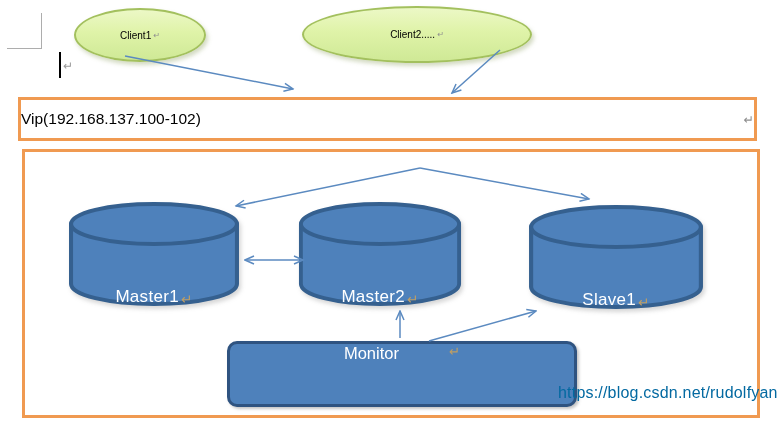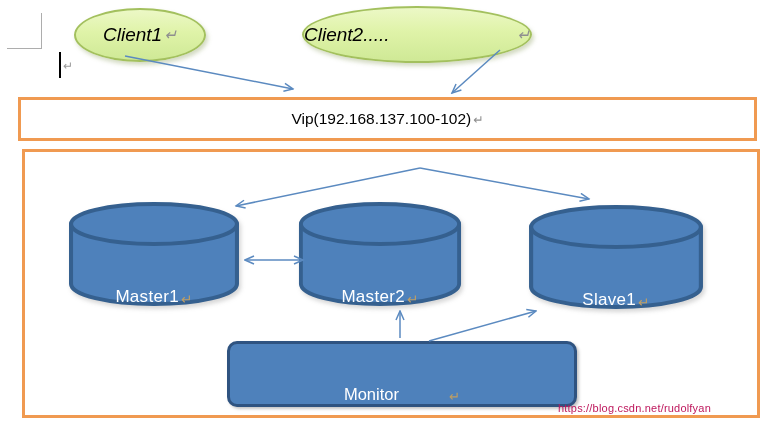--- a/index.html
+++ b/index.html
@@ -10,54 +10,54 @@
   .corner-mark{position:absolute;left:7px;top:13px;width:34px;height:35px;
                border-right:1px solid #adadad;border-bottom:1px solid #adadad;}
   .caret{position:absolute;left:59px;top:52px;width:2px;height:26px;background:#000;}
   .caret-pmark{position:absolute;left:63px;top:60px;font-size:12px;color:#9a9a9a;line-height:1;}
 
   
   .client{position:absolute;border-radius:50%;
           background:linear-gradient(180deg,#ecf8c6 0%,#dff3a8 45%,#cfe996 100%);
           border:2px solid #a3c05e;box-shadow:2px 3px 4px rgba(130,150,80,.35);
           display:flex;align-items:center;justify-content:center;
-          font-size:19px;color:#000;z-index:2;font-style:italic;}
+          font-size:10px;color:#000;z-index:2;}
   #client1{left:74px;top:8px;width:128px;height:50px;}
-  #client2{left:302px;top:6px;width:226px;height:53px;justify-content:space-between;}
+  #client2{left:302px;top:6px;width:226px;height:53px;}
 
   
   .obox{position:absolute;border:3px solid #f09a51;background:#fff;z-index:1;}
-  #vipBox{left:18px;top:97px;width:733px;height:38px;display:flex;align-items:center;justify-content:center;
+  #vipBox{left:18px;top:97px;width:733px;height:38px;display:flex;align-items:center;justify-content:space-between;
           font-size:15.5px;color:#000;}
   #clusterBox{left:22px;top:149px;width:732px;height:263px;background:transparent;}
 
   
   .cyl{position:absolute;z-index:2;filter:drop-shadow(2px 3px 2px rgba(90,90,90,.25));}
   .cyl svg{position:absolute;left:0;top:0;width:100%;height:100%;}
   .cyl-label{position:absolute;left:0;right:0;top:40px;bottom:0;display:flex;align-items:flex-end;justify-content:center;
              color:#fff;font-size:17px;letter-spacing:.3px;}
   #master1{left:68px;top:201px;width:172px;height:106px;}
   #master2{left:298px;top:201px;width:164px;height:106px;}
   #slave1{left:528px;top:204px;width:176px;height:106px;}
 
   
   #monitor{position:absolute;left:227px;top:341px;width:344px;height:60px;z-index:2;
            background:#4e81bb;border:3px solid #2f5380;border-radius:10px;
            box-shadow:2px 2px 3px rgba(90,90,90,.35);
-           display:flex;align-items:flex-end;justify-content:center;color:#fff;font-size:16.5px;gap:48px;}
+           display:flex;align-items:flex-start;justify-content:center;color:#fff;font-size:16.5px;gap:48px;}
 
   .pmark{font-size:.8em;color:#8f8f8f;margin-left:2px;}
   .pmark-onblue{font-size:.8em;color:#bf9e63;margin-left:2px;}
 
   
   #arrows{position:absolute;left:0;top:0;width:780px;height:432px;z-index:3;pointer-events:none;}
 
   
-  #watermark{position:absolute;left:558px;top:402px;z-index:4;
-             font-size:11px;color:#be185d;white-space:nowrap;letter-spacing:.2px;}
+  #watermark{position:absolute;left:558px;top:384px;z-index:4;
+             font-size:16px;color:#0369a1;white-space:nowrap;letter-spacing:.2px;}
 </style>
 </head>
 <body>
 
 <div id="canvas">
 
   <div class="corner-mark"></div>
   <div class="caret"></div>
   <span class="caret-pmark">↵</span>
 

